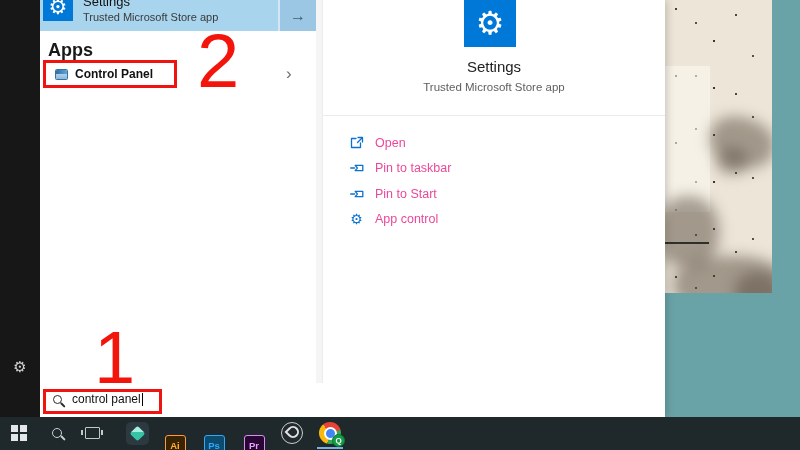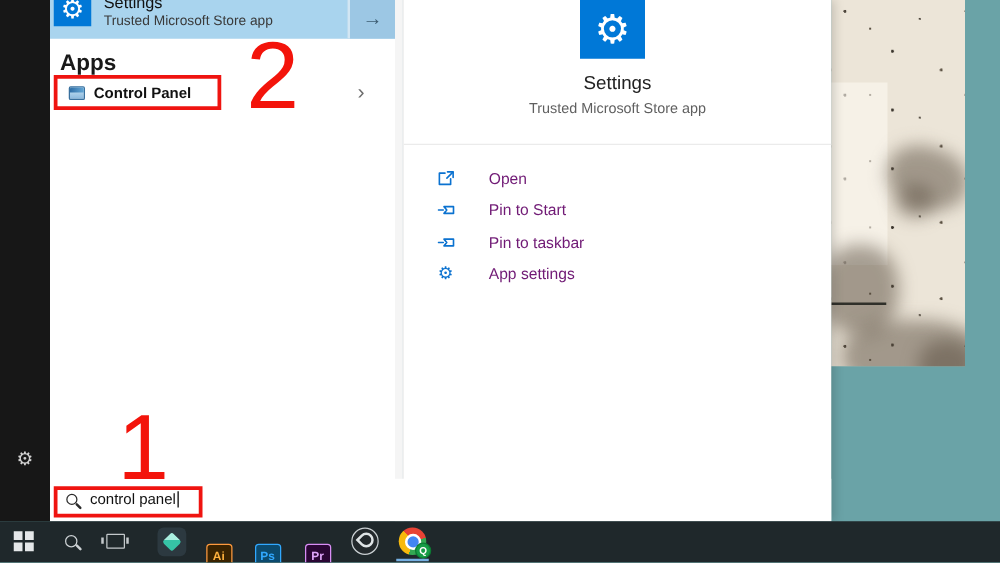--- a/index.html
+++ b/index.html
@@ -68,21 +68,21 @@
              font-family:"DejaVu Sans", sans-serif; }
   .pv-title { position:absolute; left:0; top:58px; width:100%; text-align:center;
               font-size:15px; color:#222; }
   .pv-sub { position:absolute; left:0; top:81px; width:100%; text-align:center;
             font-size:11.5px; color:#5f5f5f; }
   .pv-divider { position:absolute; left:0; top:115px; width:100%; height:1px; background:#ebebeb; }
   .pv-actions { position:absolute; left:0; top:130px; width:100%; }
   .pv-action { position:relative; height:25.5px; padding-left:26px; display:flex;
                align-items:center; cursor:pointer; }
   .pv-action .ico { width:15px; height:15px; display:flex; align-items:center; justify-content:center; }
-  .pv-action .lbl { margin-left:27px; font-size:12.5px; color:#701a75; }
+  .pv-action .lbl { margin-left:11px; font-size:12.5px; color:#ec4899; }
   .gear-blue { color:#0b72d0; font-size:14px; font-family:"DejaVu Sans", sans-serif; line-height:15px; }
 
   .search-bar { position:absolute; left:40px; top:383px; width:625px; height:34px; background:#fff; }
   .mag { position:absolute; left:13px; top:12px; width:9px; height:9px;
          border:1.5px solid #2b2b2b; border-radius:50%; }
   .mag::after { content:""; position:absolute; width:6px; height:1.5px; background:#2b2b2b;
                 transform:rotate(45deg); right:-5px; bottom:-2px; border-radius:1px; }
   .search-text { position:absolute; left:32px; top:9px; font-size:12px; color:#111; }
   .caret { display:inline-block; width:1px; height:13px; background:#000;
            vertical-align:text-bottom; margin-left:1px; }
@@ -196,34 +196,34 @@
           </span>
           <span class="lbl">Open</span>
         </div>
         <div class="pv-action">
           <span class="ico">
             <svg class="lnk" width="14" height="14" viewBox="0 0 14 14">
               <path d="M0.7 7 H4.6"></path>
               <path d="M5.2 4.3 L12.8 4.3 L12.8 9.7 L5.2 9.7 L7.4 7 Z"></path>
             </svg>
           </span>
-          <span class="lbl">Pin to Start</span>
+          <span class="lbl">Pin to taskbar</span>
         </div>
         <div class="pv-action">
           <span class="ico">
             <svg class="lnk" width="14" height="14" viewBox="0 0 14 14">
               <path d="M0.7 7 H4.6"></path>
               <path d="M5.2 4.3 L12.8 4.3 L12.8 9.7 L5.2 9.7 L7.4 7 Z"></path>
             </svg>
           </span>
-          <span class="lbl">Pin to taskbar</span>
+          <span class="lbl">Pin to Start</span>
         </div>
         <div class="pv-action">
           <span class="ico gear-blue">⚙</span>
-          <span class="lbl">App settings</span>
+          <span class="lbl">App control</span>
         </div>
       </div>
     </div>
 
     <div class="search-bar">
       <div class="mag"></div>
       <div class="search-text">
         <span>control panel</span><span class="caret"></span>
       </div>
     </div>

